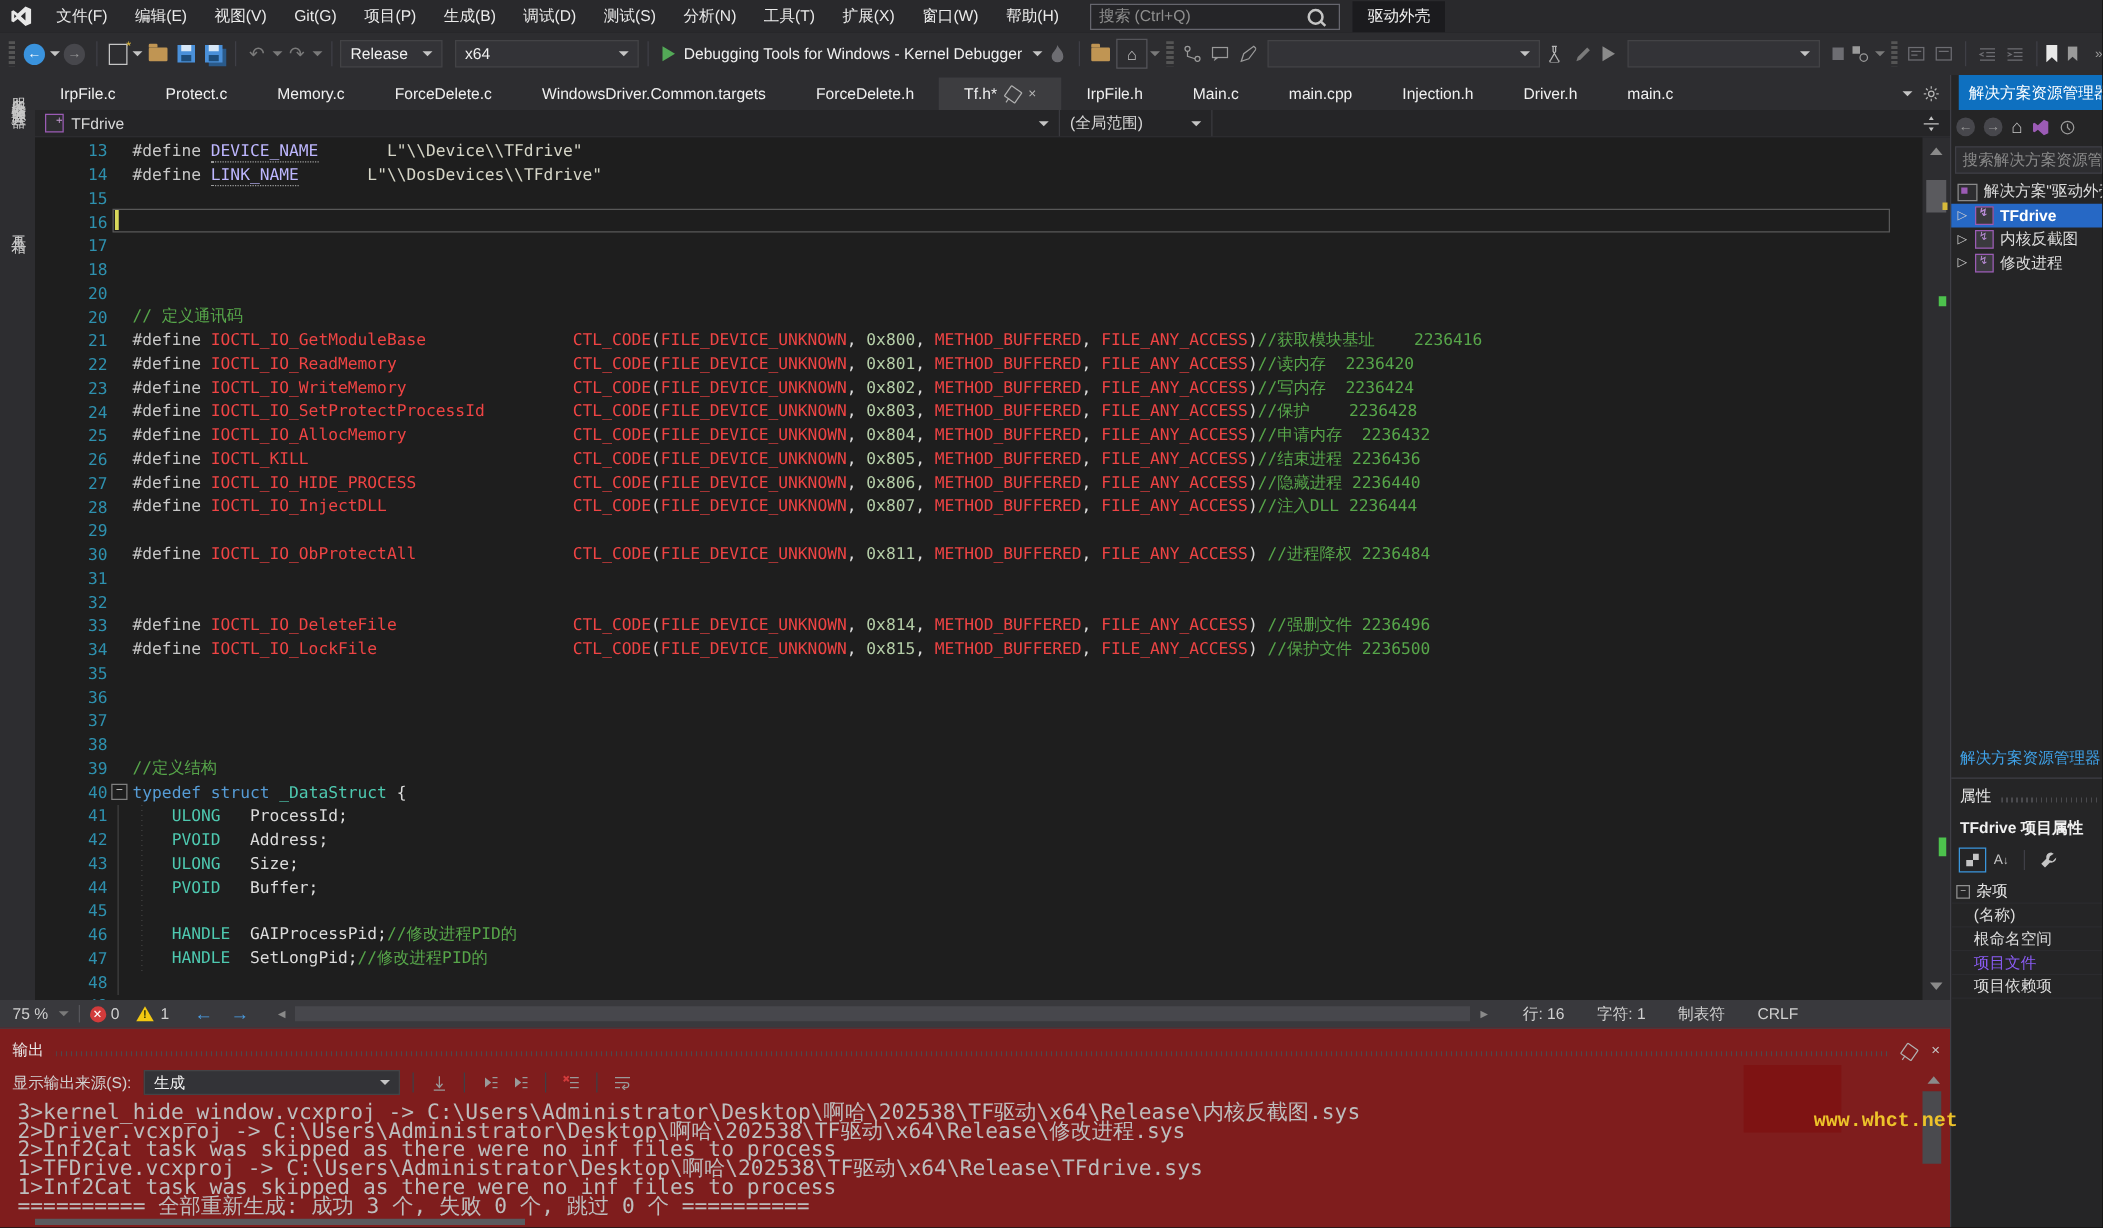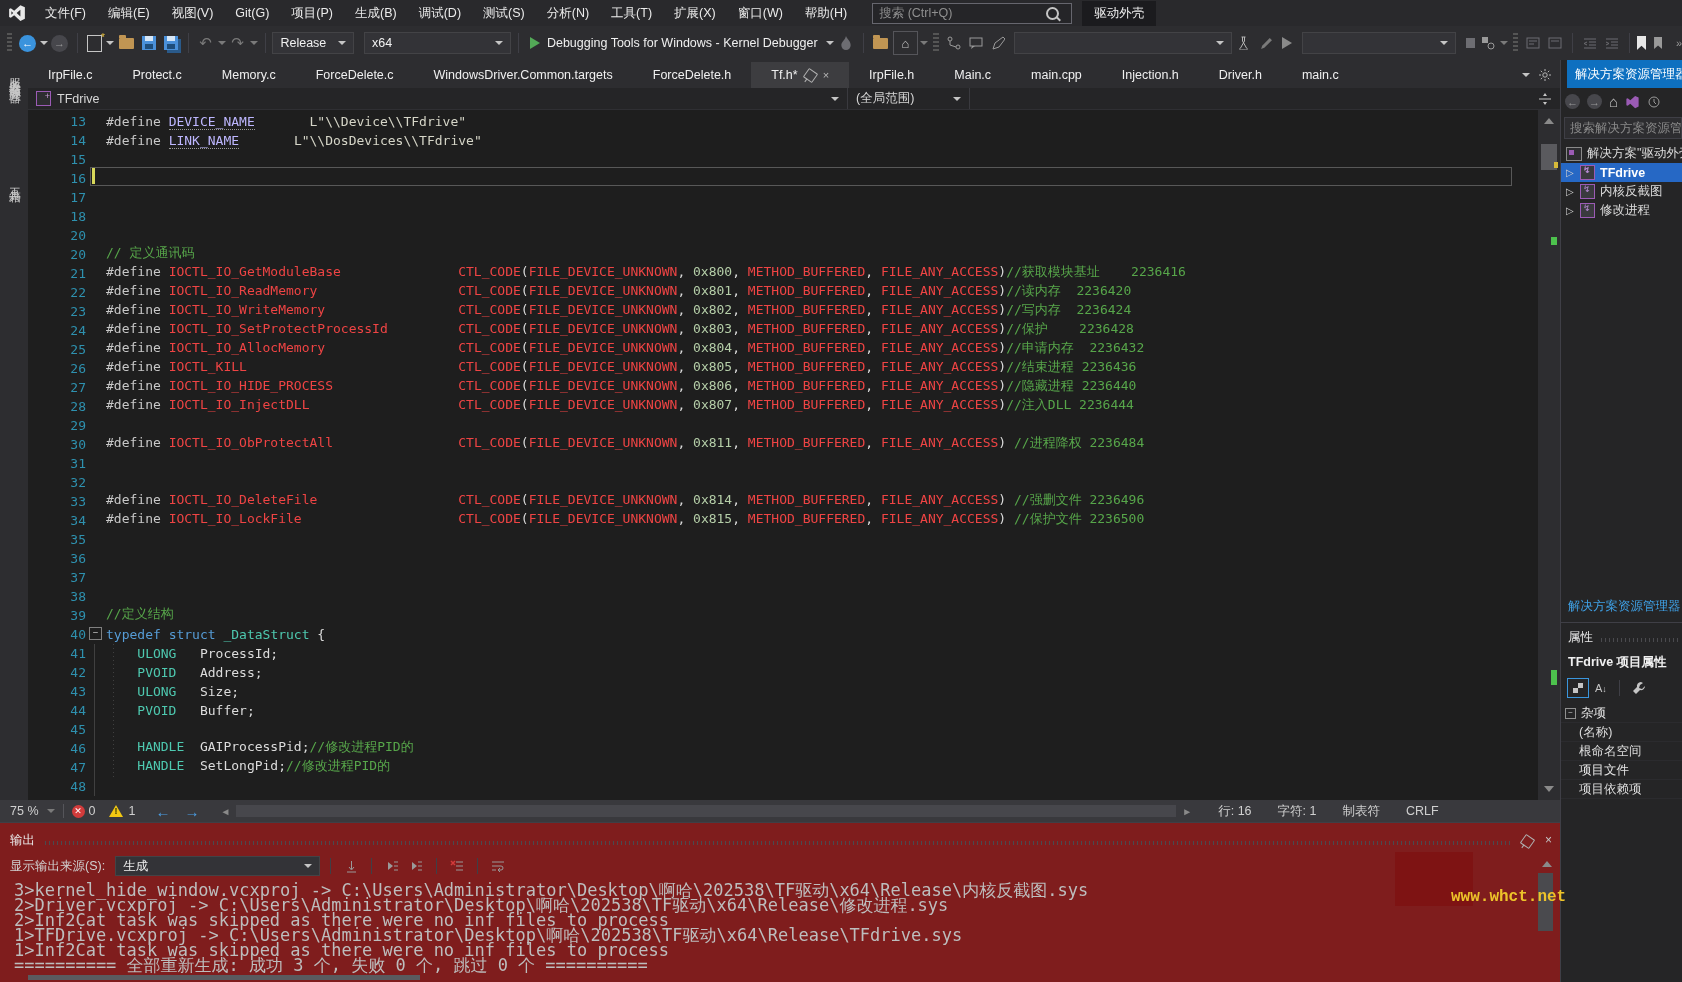--- a/index.html
+++ b/index.html
@@ -116,21 +116,21 @@
   .sico::after{content:"";position:absolute;left:2px;top:2px;width:5px;height:5px;background:#9b5bb5;}
   #se-bottomtab{position:absolute;left:7px;top:538px;color:#3fa2e8;white-space:nowrap;overflow:hidden;right:0;}
   #props{position:absolute;left:0;top:562px;right:0;border-top:1px solid #3f3f46;}
   #props .phead{display:flex;align-items:center;padding:6px 4px 2px 7px;color:#e8e8e8;}
   #props .psub{padding:6px 7px 2px;color:#f0f0f0;font-weight:bold;white-space:nowrap;}
   #ptools{display:flex;align-items:center;gap:6px;padding:5px 0 6px 6px;}
   .pt-cat{width:20px;height:18px;border:1px solid #3a96dd;display:flex;align-items:center;justify-content:center;}
   .grid4{width:10px;height:10px;background:conic-gradient(#c5c5c5 0 25%,transparent 0 50%,#c5c5c5 0 75%,transparent 0);}
   .prow{height:18px;display:flex;align-items:center;padding-left:18px;color:#dcdcdc;border-bottom:1px solid #2b2b2e;white-space:nowrap;overflow:hidden;}
   .prow.grp{padding-left:4px;color:#e8e8e8;}
-  .prow.muted{color:#e5e5e5;}
+  .prow.muted{color:#8b5cf6;}
   .boxminus{display:inline-block;width:9px;height:9px;border:1px solid #909090;color:#c5c5c5;font-size:8px;line-height:7px;text-align:center;margin-right:5px;}
   
   #watermark{left:1393px;top:846px;width:188px;height:66px;z-index:30;pointer-events:none;}
   #wm-seal{position:absolute;left:2px;top:6px;width:78px;height:54px;background:#7e1313;}
   #wm-text{position:absolute;left:0;top:4px;width:188px;font-size:30px;font-weight:bold;color:#edc32a;white-space:nowrap;
            font-family:"DejaVu Serif","Liberation Serif",serif;text-shadow:1px 1px 0 #5a3c00;}
   #wm-url{position:absolute;left:58px;top:42px;font-size:16px;font-weight:bold;color:#edc32a;font-family:Liberation Mono, monospace;}
   .lens{width:9px;height:9px;border:2px solid #c5c5c5;border-radius:50%;position:relative;display:inline-block;}
   .lens::after{content:"";position:absolute;width:5px;height:2px;background:#c5c5c5;transform:rotate(45deg);left:8px;top:9px;}
 </style>

